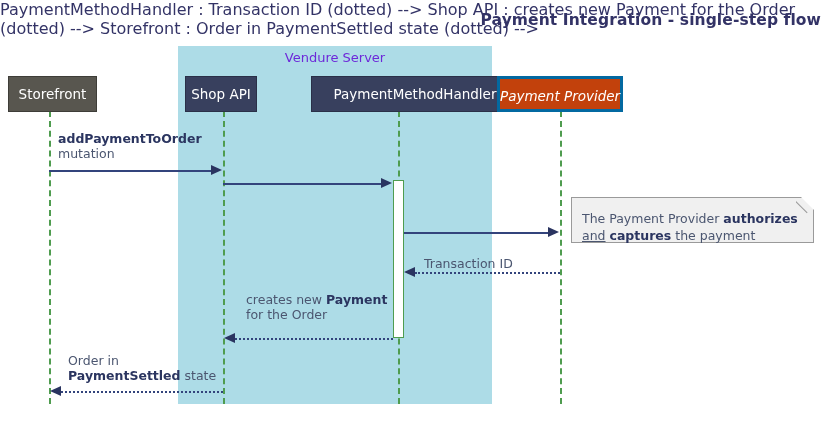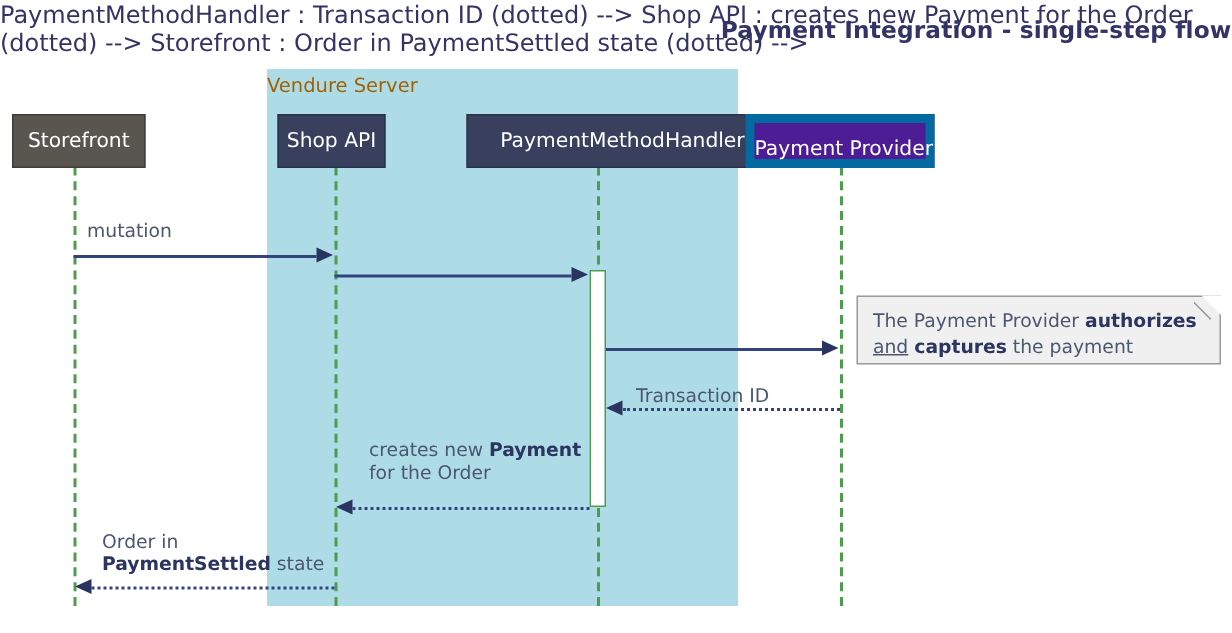--- a/index.html
+++ b/index.html
@@ -43,23 +43,23 @@
     top: 46px;
     width: 314px;
     height: 358px;
     background: #addce7;
   }
   .group-label {
     position: absolute;
     left: 178px;
     top: 50px;
     width: 314px;
-    text-align: left;
+    text-align: center;
     font-size: 13px;
-    color: #a16207;
+    color: #6d28d9;
   }
 
   
   .lifeline {
     position: absolute;
     width: 0;
     border-left: 2px dashed #4f9c4f;
     top: 111px;
     height: 293px;
   }
@@ -70,21 +70,21 @@
     box-sizing: border-box;
     height: 36px;
     line-height: 34px;
     text-align: center;
     color: #ffffff;
     font-size: 13.5px;
     white-space: nowrap;
   }
   .actor-storefront { background: #58564f; border: 1px solid #3e3d38; }
   .actor-navy       { background: #38405e; border: 1px solid #2a3048; }
-  .actor-teal       { background: #4c1d95; border: 6px solid #0369a1; }
+  .actor-teal       { background: #c2410c; border: 3px solid #0369a1; font-style: italic; }
 
   
   .activation {
     position: absolute;
     box-sizing: border-box;
     background: #ffffff;
     border: 1px solid #4f9c4f;
   }
 
   
@@ -117,21 +117,21 @@
 
   
   .note {
     position: absolute;
     box-sizing: border-box;
     background: #f0f0f0;
     border: 1px solid #9a9a9a;
     font-size: 12.5px;
     line-height: 17px;
     color: #4b5670;
-    padding: 7px 9px 6px 10px;
+    padding: 12px 9px 6px 10px;
   }
   .note b { color: #2b3560; font-weight: bold; }
   .note u { text-decoration: underline; }
   .note-fold {
     position: absolute;
     right: -1px;
     top: -1px;
     width: 0;
     height: 0;
     border-left: 13px solid transparent;
@@ -178,21 +178,21 @@
   <div class="actor-box actor-storefront" style="left:8px;top:76px;width:89px">Storefront</div>
   <div class="actor-box actor-navy" style="left:185px;top:76px;width:72px">Shop API</div>
   <div class="actor-box actor-navy" style="left:311px;top:76px;width:208px">PaymentMethodHandler</div>
   <div class="actor-box actor-teal" style="left:497px;top:76px;width:126px">Payment Provider</div>
 
   
   <div class="activation" style="left:393px;top:180px;width:11px;height:158px"></div>
 
   
   <div class="msg-label" style="left:58px;top:131px">
-    <br>
+    <b>addPaymentToOrder</b><br>
     <span>mutation</span>
   </div>
   <div class="msg-line" style="left:49px;top:170px;width:162px"></div>
   <div class="arrowhead right" style="left:211px;top:165px"></div>
 
   
   <div class="msg-line" style="left:223px;top:183px;width:158px"></div>
   <div class="arrowhead right" style="left:381px;top:178px"></div>
 
   

